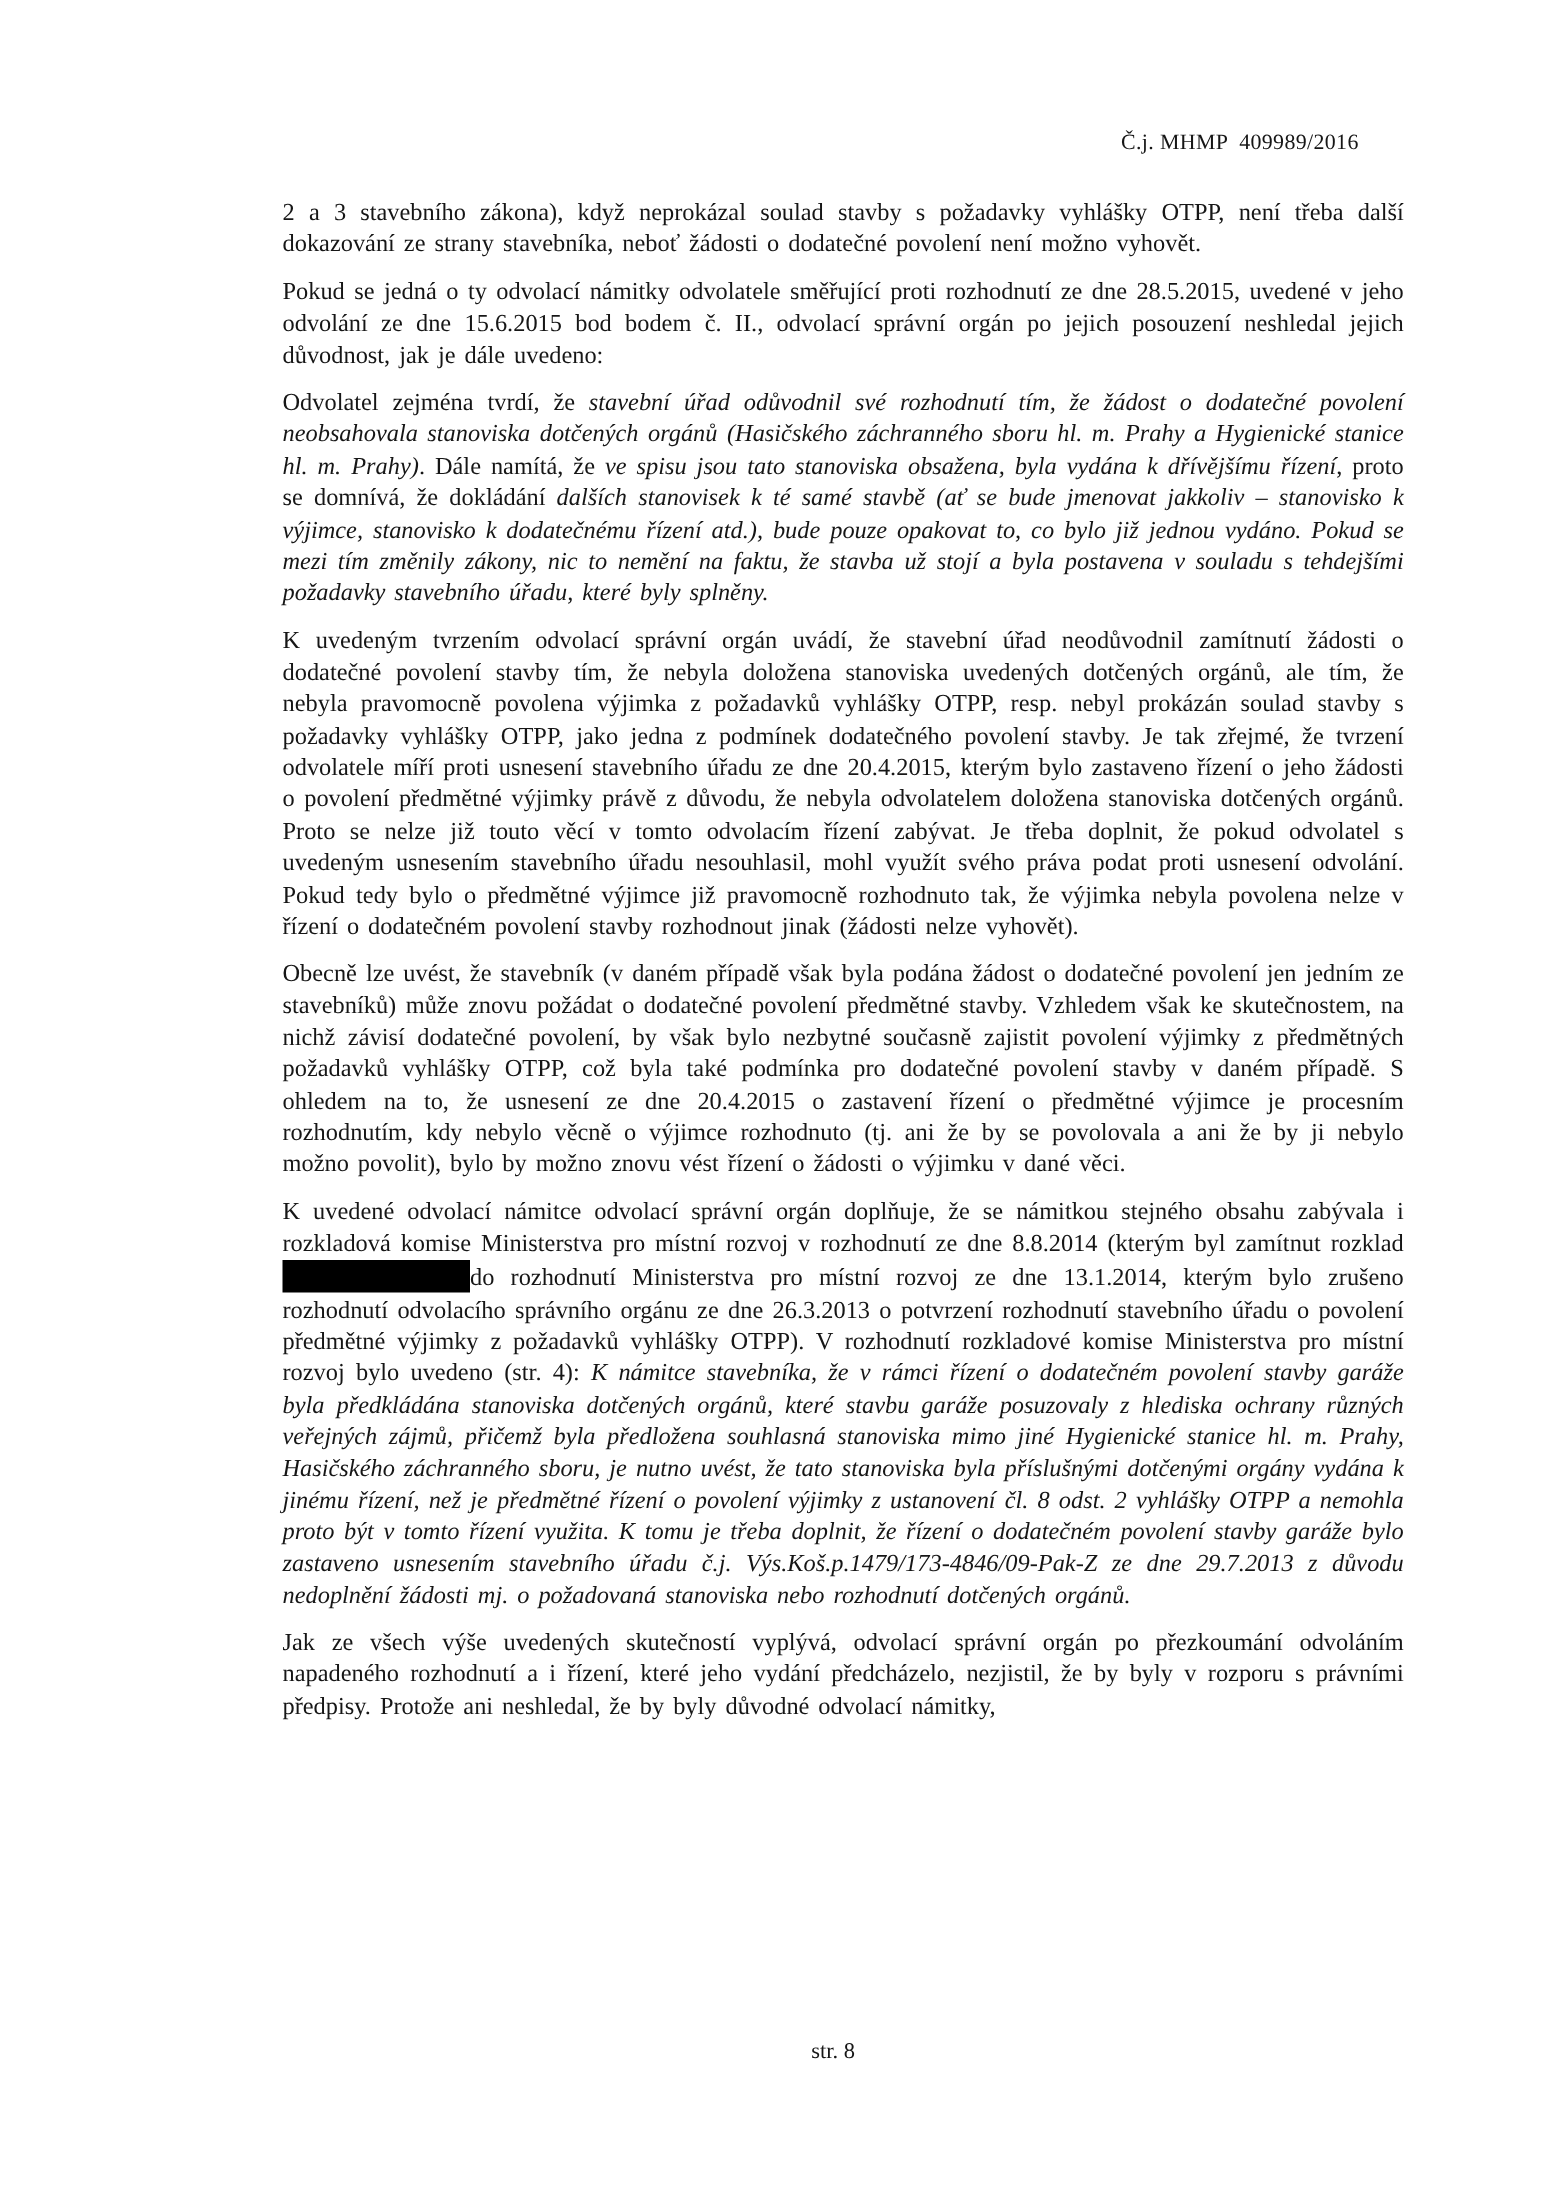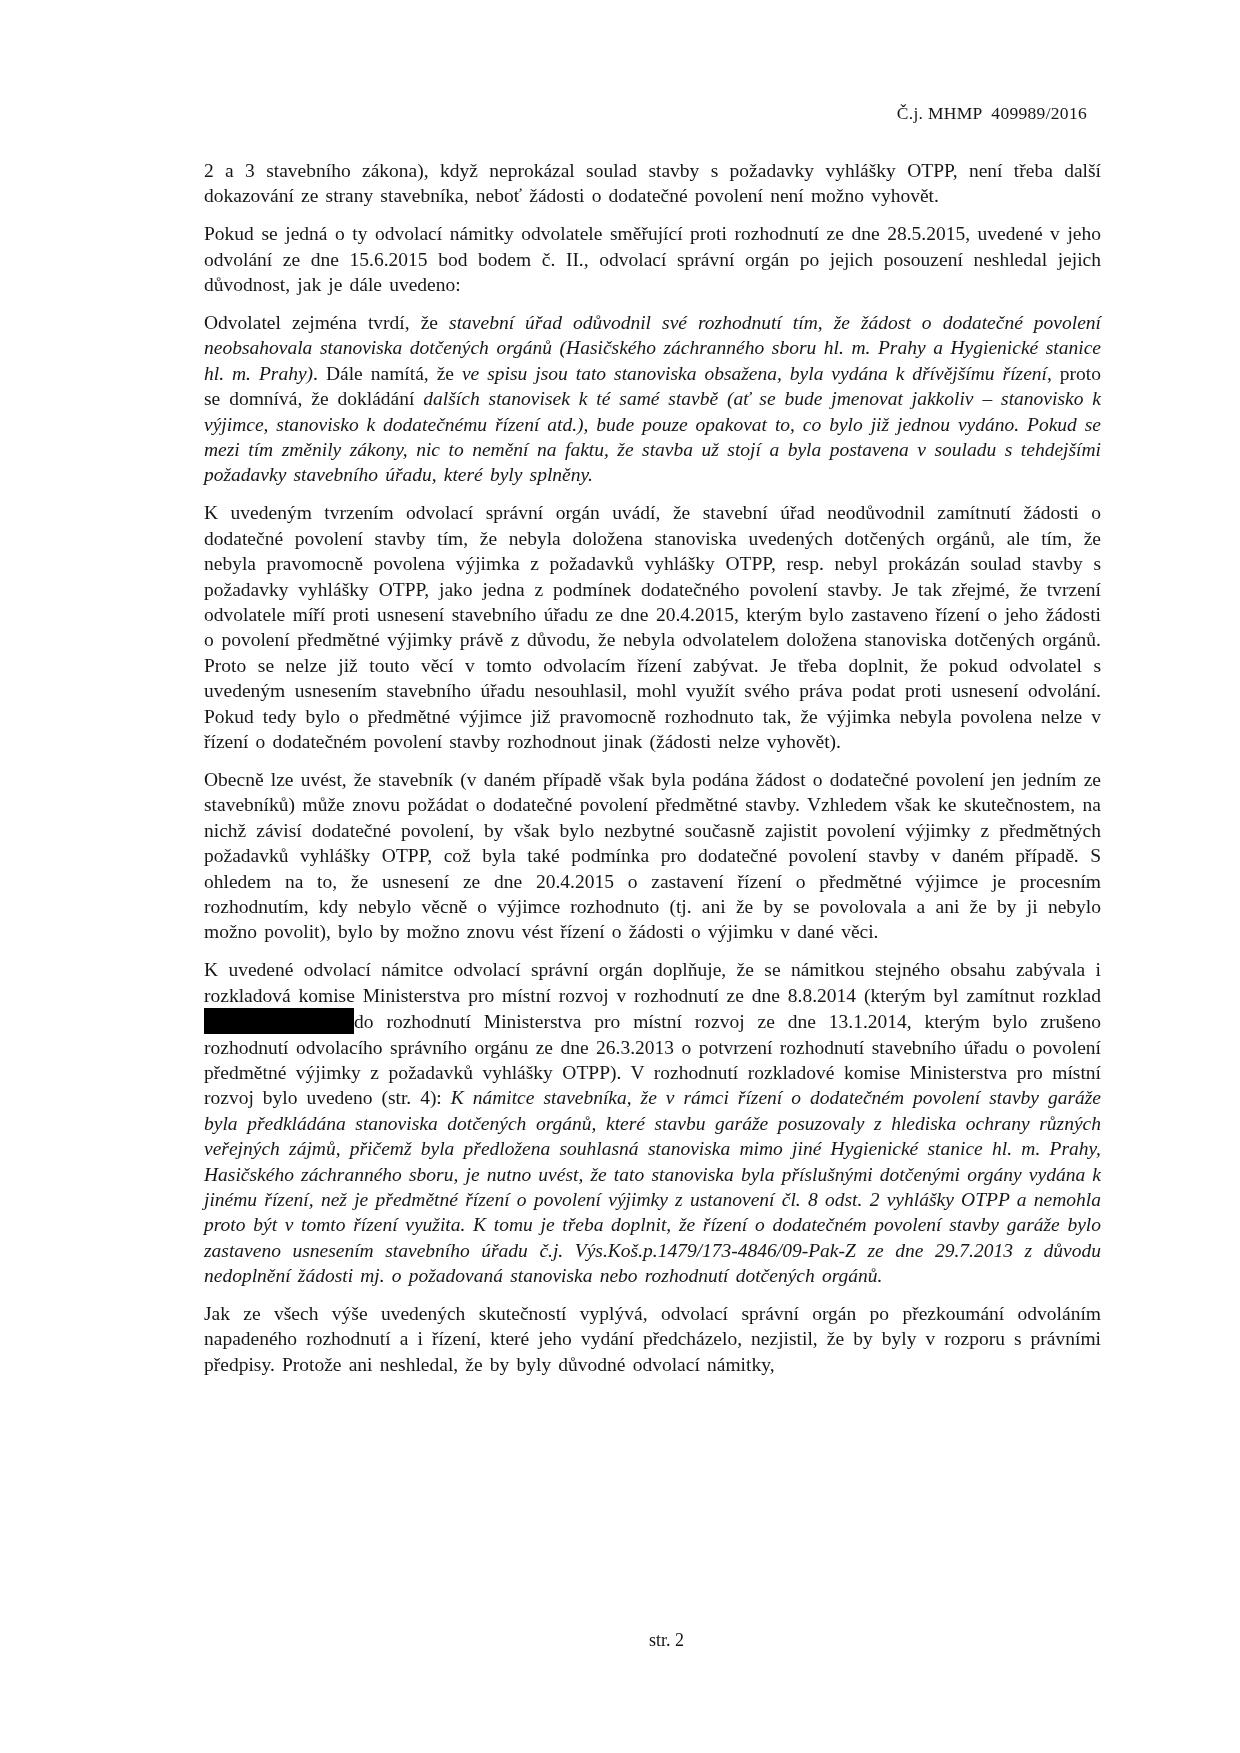--- a/index.html
+++ b/index.html
@@ -22,21 +22,21 @@
     left: 218px;
     width: 869px;
     text-align: right;
     font-size: 17.5px;
     letter-spacing: 0.3px;
     white-space: pre;
   }
   .doc-body {
     position: absolute;
     top: 158px;
-    left: 204px;
+    left: 226px;
     width: 897px;
     font-size: 19.5px;
     line-height: 25.4px;
     text-align: justify;
     word-spacing: 2.3px;
     font-family: Liberation Serif, serif;
   }
   p.para {
     margin: 0 0 12.5px 0;
     padding: 0;
@@ -68,14 +68,14 @@
   <div class="doc-body" id="doc-body">
       <p class="para"><span class="run">2 a 3 stavebního zákona), když neprokázal soulad stavby s požadavky vyhlášky OTPP, není třeba další dokazování ze strany stavebníka, neboť žádosti o dodatečné povolení není možno vyhovět.</span></p>
       <p class="para"><span class="run">Pokud se jedná o ty odvolací námitky odvolatele směřující proti rozhodnutí ze dne 28.5.2015, uvedené v jeho odvolání ze dne 15.6.2015 bod bodem č. II., odvolací správní orgán po jejich posouzení neshledal jejich důvodnost, jak je dále uvedeno:</span></p>
       <p class="para"><span class="run">Odvolatel zejména tvrdí, že </span><span class="run italic">stavební úřad odůvodnil své rozhodnutí tím, že žádost o dodatečné povolení neobsahovala stanoviska dotčených orgánů (Hasičského záchranného sboru hl. m. Prahy a Hygienické stanice hl. m. Prahy)</span><span class="run">. Dále namítá, že </span><span class="run italic">ve spisu jsou tato stanoviska obsažena, byla vydána k dřívějšímu řízení</span><span class="run">, proto se domnívá, že dokládání </span><span class="run italic">dalších stanovisek k té samé stavbě (ať se bude jmenovat jakkoliv – stanovisko k výjimce, stanovisko k dodatečnému řízení atd.), bude pouze opakovat to, co bylo již jednou vydáno. Pokud se mezi tím změnily zákony, nic to nemění na faktu, že stavba už stojí a byla postavena v souladu s tehdejšími požadavky stavebního úřadu, které byly splněny.</span></p>
       <p class="para"><span class="run">K uvedeným tvrzením odvolací správní orgán uvádí, že stavební úřad neodůvodnil zamítnutí žádosti o dodatečné povolení stavby tím, že nebyla doložena stanoviska uvedených dotčených orgánů, ale tím, že nebyla pravomocně povolena výjimka z požadavků vyhlášky OTPP, resp. nebyl prokázán soulad stavby s požadavky vyhlášky OTPP, jako jedna z podmínek dodatečného povolení stavby. Je tak zřejmé, že tvrzení odvolatele míří proti usnesení stavebního úřadu ze dne 20.4.2015, kterým bylo zastaveno řízení o jeho žádosti o povolení předmětné výjimky právě z důvodu, že nebyla odvolatelem doložena stanoviska dotčených orgánů. Proto se nelze již touto věcí v tomto odvolacím řízení zabývat. Je třeba doplnit, že pokud odvolatel s uvedeným usnesením stavebního úřadu nesouhlasil, mohl využít svého práva podat proti usnesení odvolání. Pokud tedy bylo o předmětné výjimce již pravomocně rozhodnuto tak, že výjimka nebyla povolena nelze v řízení o dodatečném povolení stavby rozhodnout jinak (žádosti nelze vyhovět).</span></p>
       <p class="para"><span class="run">Obecně lze uvést, že stavebník (v daném případě však byla podána žádost o dodatečné povolení jen jedním ze stavebníků) může znovu požádat o dodatečné povolení předmětné stavby. Vzhledem však ke skutečnostem, na nichž závisí dodatečné povolení, by však bylo nezbytné současně zajistit povolení výjimky z předmětných požadavků vyhlášky OTPP, což byla také podmínka pro dodatečné povolení stavby v daném případě. S ohledem na to, že usnesení ze dne 20.4.2015 o zastavení řízení o předmětné výjimce je procesním rozhodnutím, kdy nebylo věcně o výjimce rozhodnuto (tj. ani že by se povolovala a ani že by ji nebylo možno povolit), bylo by možno znovu vést řízení o žádosti o výjimku v dané věci.</span></p>
       <p class="para"><span class="run">K uvedené odvolací námitce odvolací správní orgán doplňuje, že se námitkou stejného obsahu zabývala i rozkladová komise Ministerstva pro místní rozvoj v rozhodnutí ze dne 8.8.2014 (kterým byl zamítnut rozklad </span><span class="redaction"></span><span class="run">do rozhodnutí Ministerstva pro místní rozvoj ze dne 13.1.2014, kterým bylo zrušeno rozhodnutí odvolacího správního orgánu ze dne 26.3.2013 o potvrzení rozhodnutí stavebního úřadu o povolení předmětné výjimky z požadavků vyhlášky OTPP). V rozhodnutí rozkladové komise Ministerstva pro místní rozvoj bylo uvedeno (str. 4): </span><span class="run italic">K námitce stavebníka, že v rámci řízení o dodatečném povolení stavby garáže byla předkládána stanoviska dotčených orgánů, které stavbu garáže posuzovaly z hlediska ochrany různých veřejných zájmů, přičemž byla předložena souhlasná stanoviska mimo jiné Hygienické stanice hl. m. Prahy, Hasičského záchranného sboru, je nutno uvést, že tato stanoviska byla příslušnými dotčenými orgány vydána k jinému řízení, než je předmětné řízení o povolení výjimky z ustanovení čl. 8 odst. 2 vyhlášky OTPP a nemohla proto být v tomto řízení využita. K tomu je třeba doplnit, že řízení o dodatečném povolení stavby garáže bylo zastaveno usnesením stavebního úřadu č.j. Výs.Koš.p.1479/173-4846/09-Pak-Z ze dne 29.7.2013 z důvodu nedoplnění žádosti mj. o požadovaná stanoviska nebo rozhodnutí dotčených orgánů.</span></p>
       <p class="para"><span class="run">Jak ze všech výše uvedených skutečností vyplývá, odvolací správní orgán po přezkoumání odvoláním napadeného rozhodnutí a i řízení, které jeho vydání předcházelo, nezjistil, že by byly v rozporu s právními předpisy. Protože ani neshledal, že by byly důvodné odvolací námitky,</span></p>
     </div>
 
-  <div class="footer-page">str. 2</div>
+  <div class="footer-page">str. 8</div>
 </div>
 
 </body></html>

